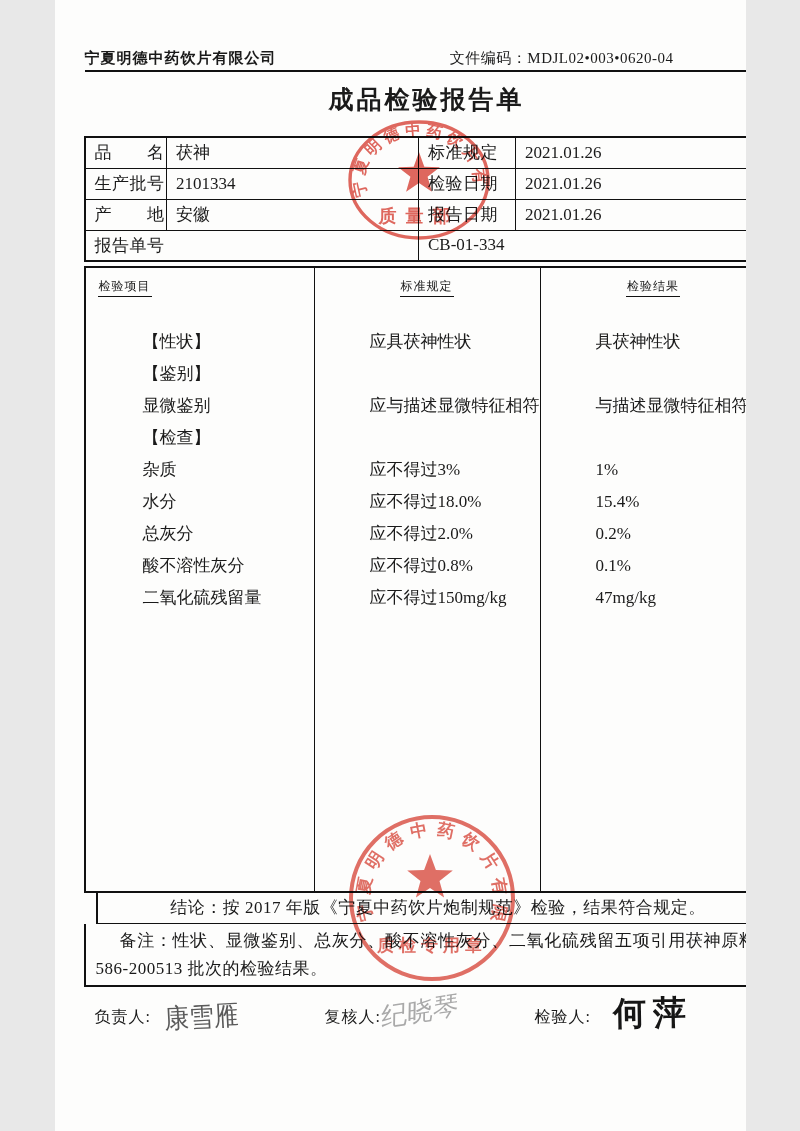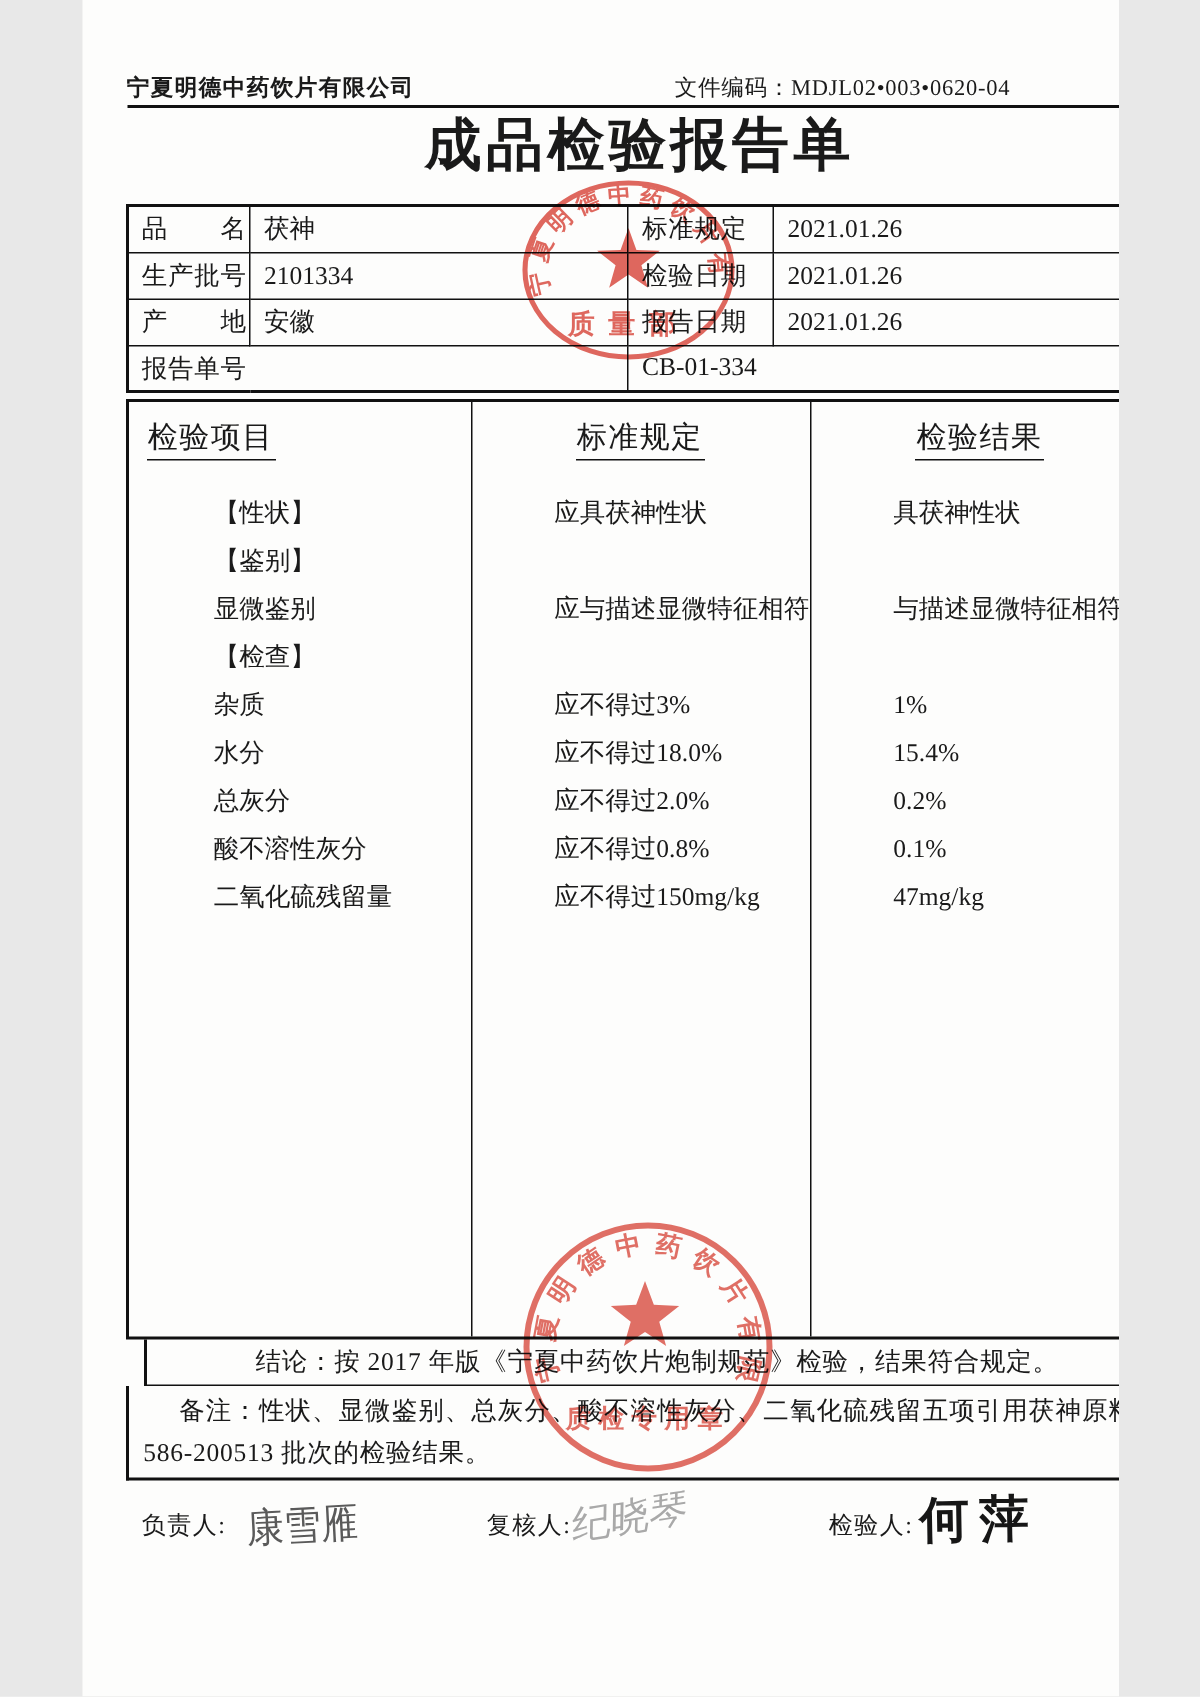--- a/index.html
+++ b/index.html
@@ -6,51 +6,51 @@
   html,body { background:#e8e8e8; }
   .page {
     position:relative; width:691px; height:1131px; margin:0 auto;
     background:#fdfdfc; overflow:hidden;
     font-family:"Liberation Serif","DejaVu Serif",serif; color:#1a1a1a;
   }
   
   .company-name { position:absolute; left:30px; top:49px; font-size:15px; font-weight:bold; letter-spacing:1px; }
   .doc-code { position:absolute; right:72px; top:49px; font-size:15px; letter-spacing:.5px; }
   .header-rule { position:absolute; left:30px; top:70px; width:698px; height:2px; background:#111; }
-  .report-title { position:absolute; left:30px; top:71px; width:684px; text-align:center;
-                  font-size:38px; font-weight:bold; letter-spacing:3px; }
+  .report-title { position:absolute; left:30px; top:83px; width:684px; text-align:center;
+                  font-size:25px; font-weight:bold; letter-spacing:3px; }
   
   .info-table { position:absolute; left:29px; top:136px; width:685px; border-collapse:collapse; table-layout:fixed; }
   .info-table td { border:1px solid #111; height:31px; font-size:17px; padding:0 0 0 9px; vertical-align:middle; }
   .info-table { border:2px solid #111; }
   .lbl { letter-spacing:.5px; }
   
   .insp-box { position:absolute; left:29px; top:266px; width:685px; height:627px; border:2px solid #111; }
   .insp-divider { position:absolute; top:0; width:1px; height:100%; background:#111; }
   .insp-divider.d1 { left:228px; }
   .insp-divider.d2 { left:454px; }
   .insp-grid { display:grid; grid-template-columns:228px 226px 227px; align-content:start; }
-  .insp-hdr-cell { height:44px; padding-top:10px; font-size:20px; }
+  .insp-hdr-cell { height:44px; padding-top:10px; font-size:12px; }
   .insp-hdr-cell.c1 { padding-left:12px; }
   .insp-hdr-cell.c2, .insp-hdr-cell.c3 { text-align:center; }
   .insp-hdr-cell span { border-bottom:1px solid #111; padding:0 1px 3px 1px; letter-spacing:1px; }
   .insp-spacer { grid-column:1 / span 3; height:14px; }
   .insp-cell { height:32px; line-height:32px; font-size:17px; white-space:nowrap; overflow:hidden;margin-left:45px; }
   .insp-cell.c1 { padding-left:12px; }
   .insp-cell.c2, .insp-cell.c3 { padding-left:11px; }
   
   .conclusion-row { position:absolute; left:29px; top:893px; width:685px; height:31px;
     border-left:2px solid #111; border-right:2px solid #111; border-bottom:1px solid #111;
     text-align:center; font-size:17px; line-height:30px; letter-spacing:.5px;margin-left:12px; }
   .remark-row { position:absolute; left:29px; top:924px; width:685px; height:63px;
     border-left:2px solid #111; border-right:2px solid #111; border-bottom:2px solid #111;
     font-size:17px; line-height:28px; padding:3px 10px 0 10px; text-align:justify; text-indent:24px; letter-spacing:.5px; }
   
   .sig-label { position:absolute; font-size:16px; top:1007px; letter-spacing:1px; }
-  .sig-label.l1 { left:40px; } .sig-label.l2 { left:270px; } .sig-label.l3 { left:498px; }
+  .sig-label.l1 { left:40px; } .sig-label.l2 { left:270px; } .sig-label.l3 { left:480px; }
   .sig { position:absolute; white-space:nowrap; }
   .sig.s1 { left:106px; top:999px; font-size:27px; color:#5a5a5a; transform:rotate(-3deg) scaleX(.92); }
   .sig.s2 { left:326px; top:994px; font-size:26px; color:#a9a9a9; transform:rotate(-9deg) skewX(-10deg); }
   .sig.s3 { left:558px; top:991px; font-size:33px; font-weight:bold; color:#161616; letter-spacing:7px; transform:rotate(-1deg); }
   
   .stamp { position:absolute; mix-blend-mode:multiply; }
   .stamp-top { left:286px; top:112px; }
   .stamp-bottom { left:289px; top:812px; }
 </style>
 </head>

